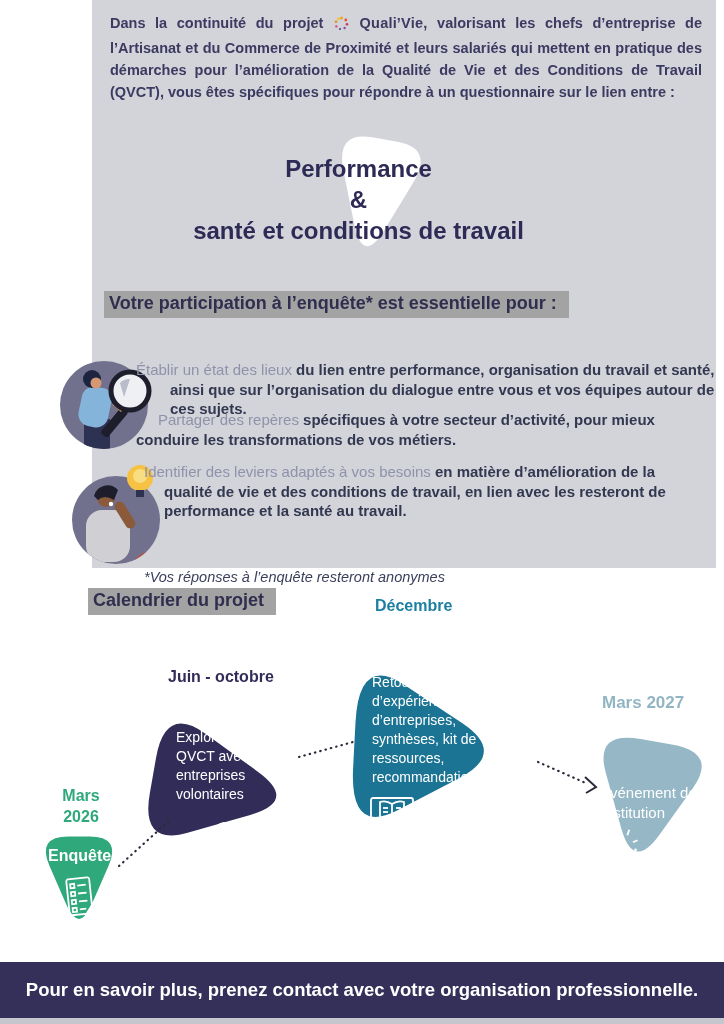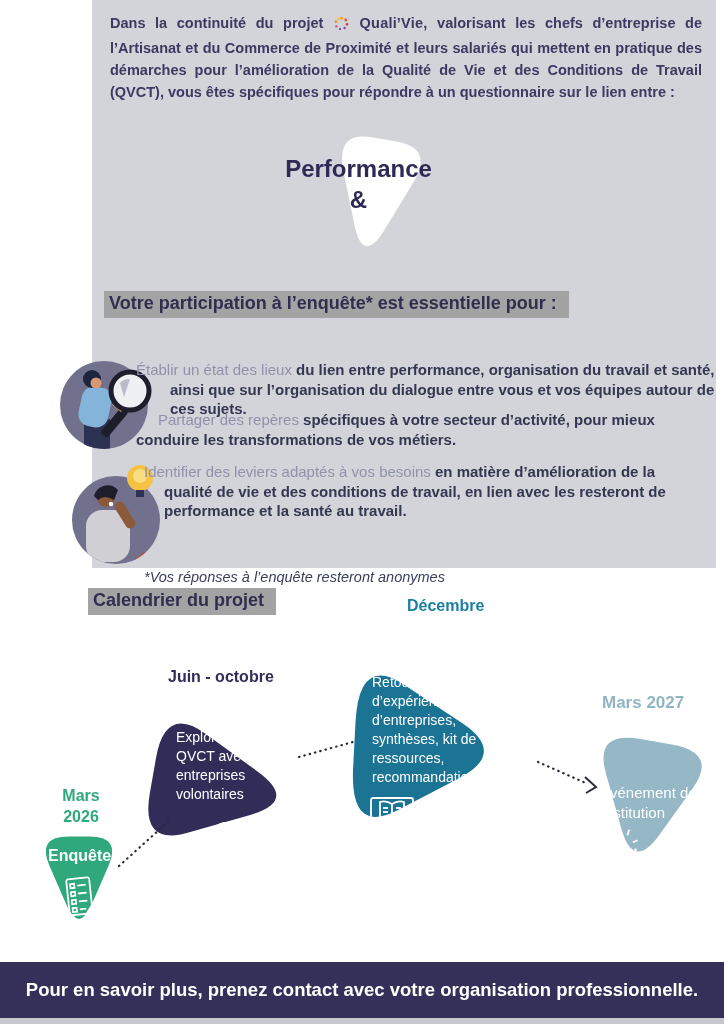--- a/index.html
+++ b/index.html
@@ -28,21 +28,21 @@
   .bullet .lead{color:#8f93aa;font-weight:normal;}
   .b1{left:136px;top:340px;width:545px;padding-left:34px;text-indent:-34px;margin-top:20px;}
   .b2{left:136px;top:410px;width:548px;text-indent:22px;}
   .b3{left:144px;top:462px;width:532px;padding-left:20px;text-indent:-20px;}
   .note{position:absolute;left:144px;top:569px;margin:0;font-size:14.5px;font-style:italic;
         color:#3a3f5c;font-weight:normal;}
 
   .date-label{position:absolute;font-weight:bold;font-size:16px;}
   .d-green{left:50px;top:785px;width:62px;text-align:center;color:#2fa87c;line-height:21px;}
   .d-purple{left:168px;top:668px;color:#312d58;}
-  .d-teal{left:375px;top:597px;color:#1b7fa2;margin-left:32px;}
+  .d-teal{left:375px;top:597px;color:#1b7fa2;}
   .d-blue{left:602px;top:693px;color:#92b5c4;font-size:17px;}
 
   .blob{position:absolute;}
   .blob-green{left:25px;top:831px;width:108px;height:106px;transform:rotate(90deg);}
   .blob-purple{left:142px;top:698px;width:164px;height:180px;transform:rotate(10deg);}
   .blob-teal{left:344px;top:636px;width:170px;height:226px;transform:rotate(3deg);}
   .blob-blue{left:572px;top:726px;width:146px;height:158px;transform:rotate(100deg);}
 
   .blob-text{position:absolute;color:#ffffff;margin:0;}
   .t-green{left:48px;top:847px;width:80px;font-size:16px;font-weight:bold;}
@@ -82,20 +82,21 @@
     <span>valorisant les chefs d’entreprise de l’Artisanat et du Commerce de Proximité et leurs salariés qui mettent en pratique des démarches pour l’amélioration de la Qualité de Vie et des Conditions de Travail (QVCT), vous êtes spécifiques pour répondre à un questionnaire sur le lien entre :</span>
   </p>
 
   <svg class="white-blob" viewBox="0 0 100 100" preserveAspectRatio="none">
     <path d="M33.4,22.2 L68.6,37.8 Q96,50 68.6,62.2 L33.4,77.8 Q6,90 6,60 L6,40 Q6,10 33.4,22.2 Z" fill="#ffffff"></path>
   </svg>
 
   <div class="title">
     <div>Performance</div>
     <div>&amp;</div>
+    <div>santé et conditions de travail</div>
   </div>
 
   <div class="hl heading1">Votre participation à l’enquête* est essentielle pour :</div>
 
   <svg class="illu" style="left:58px;top:357px;" width="100" height="100" viewBox="0 0 100 100">
     <defs>
         <clipPath id="c1">
           <circle cx="46" cy="48" r="44"></circle>
         </clipPath>
       </defs>

